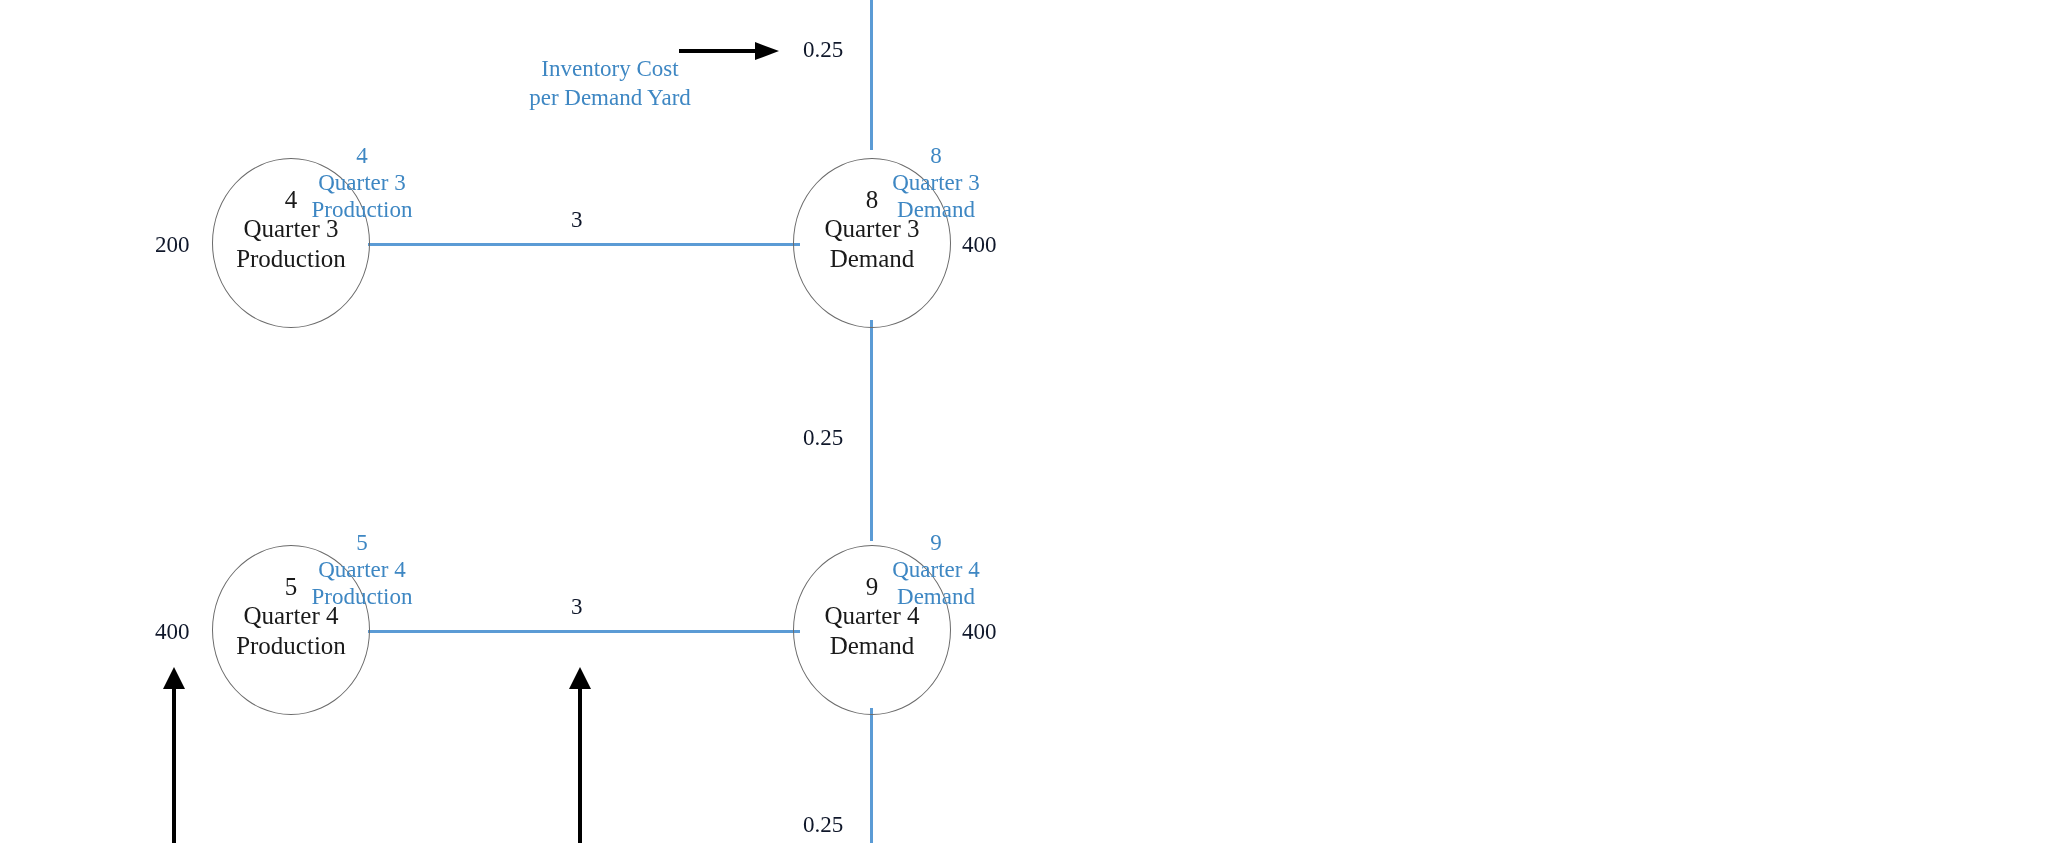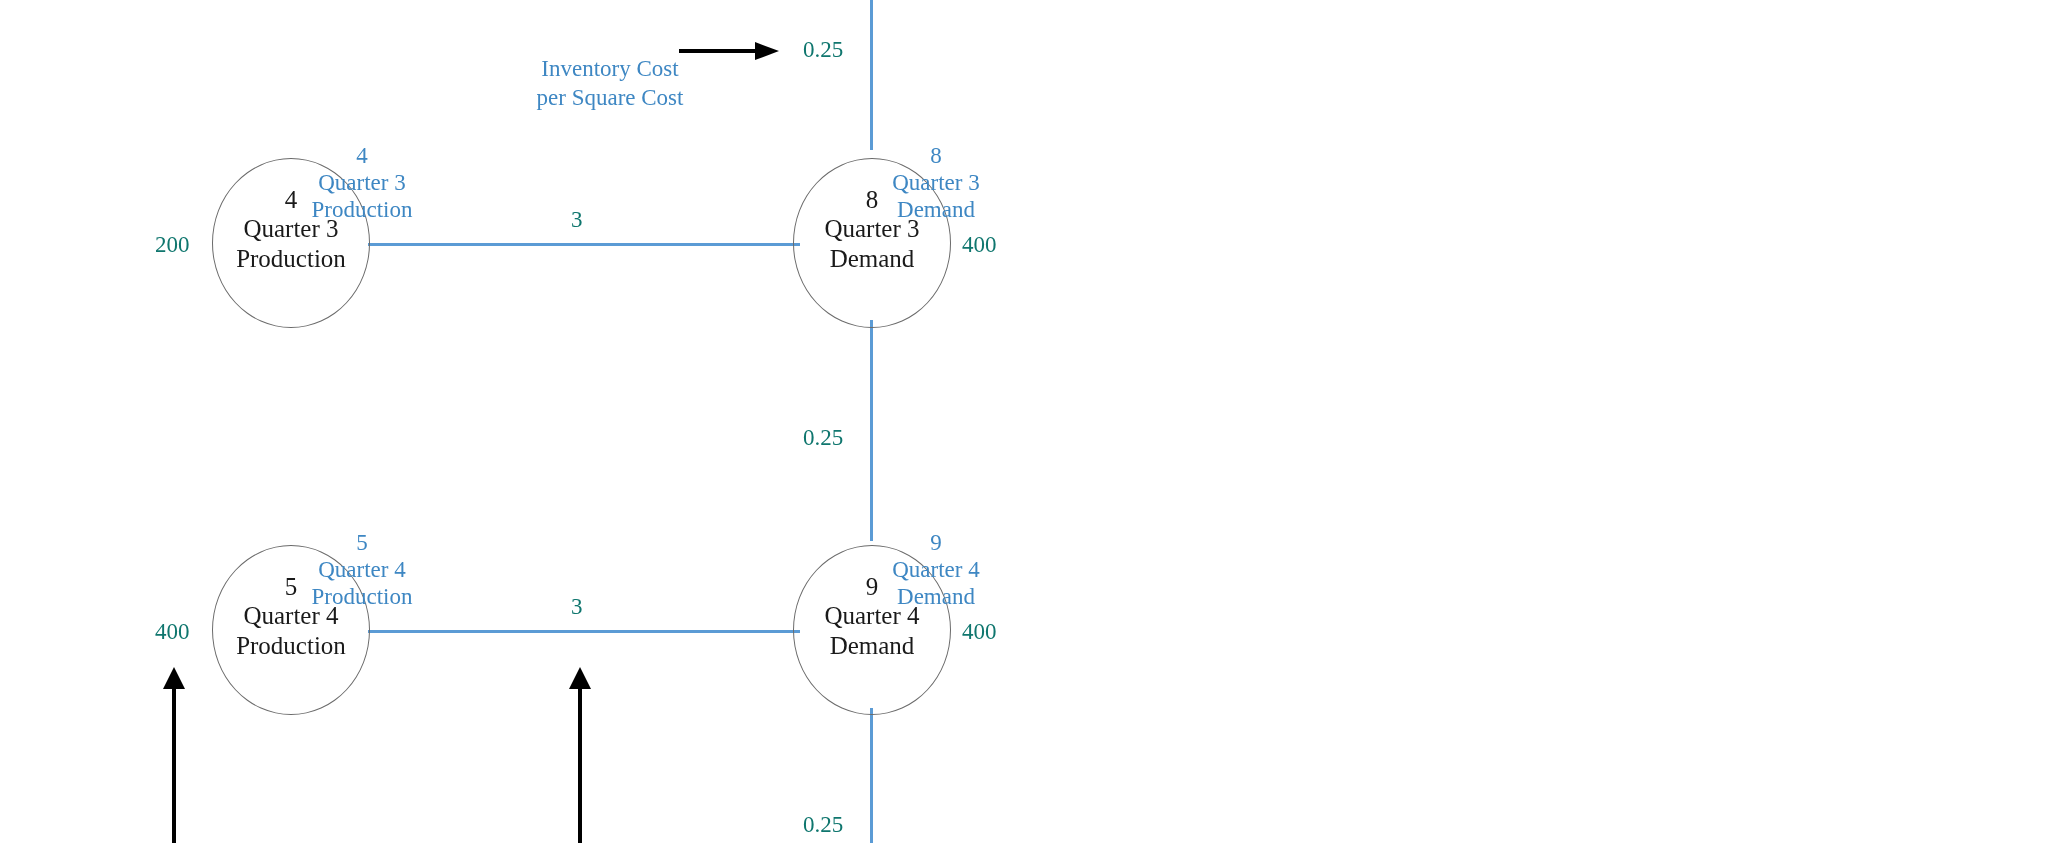--- a/index.html
+++ b/index.html
@@ -67,21 +67,21 @@
     white-space: nowrap;
     pointer-events: none;
   }
   .node-anno span {
     display: block;
   }
 
   
   .blue-label {
     position: absolute;
-    color: #0f766e;
+    color: #0f172a;
     font-size: 23px;
     white-space: nowrap;
     pointer-events: none;
     text-align: right;
   }
 
   
   .legend-text {
     position: absolute;
     color: #3e87c3;
@@ -207,21 +207,21 @@
   <div class="blue-label" style="left:962px; top:619px;">400</div>
 
   <div class="blue-label" style="left:571px; top:207px;">3</div>
   <div class="blue-label" style="left:571px; top:594px;">3</div>
   <div class="blue-label" style="left:803px; top:37px;">0.25</div>
   <div class="blue-label" style="left:803px; top:425px;">0.25</div>
   <div class="blue-label" style="left:803px; top:812px;">0.25</div>
 
   <div class="legend-text" style="left:480px; top:15px; width:260px;">
     <span>Inventory Cost</span>
-    <span>per Square Cost</span>
+    <span>per Demand Yard</span>
   </div>
   <div class="legend-arrow" style="left:679px; top:42px; width:100px;">
     <div class="l-shaft" style="width:78px;"></div>
     <div class="l-head"></div>
   </div>
 
   <div class="arrow-up" style="left:163px; top:667px; height:176px;">
     <div class="head"></div>
     <div class="shaft"></div>
   </div>

